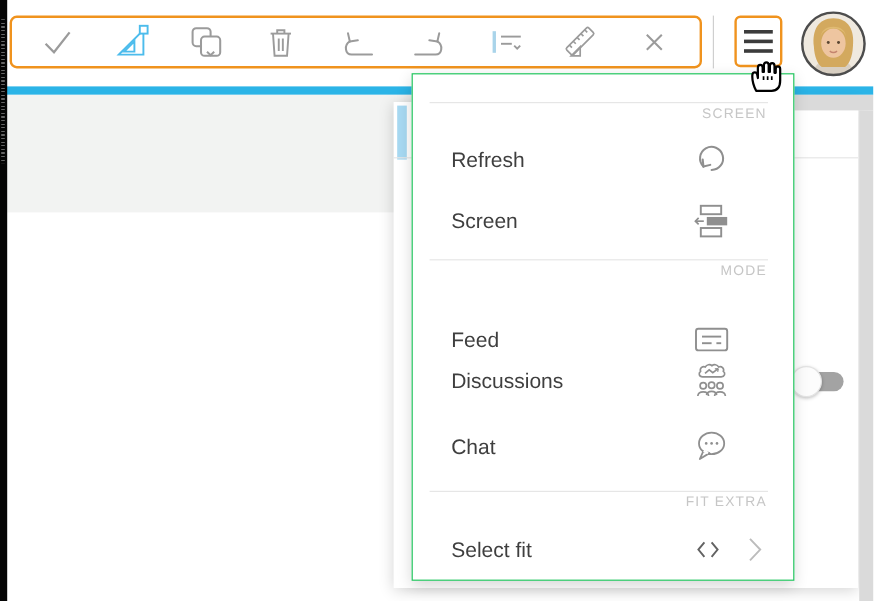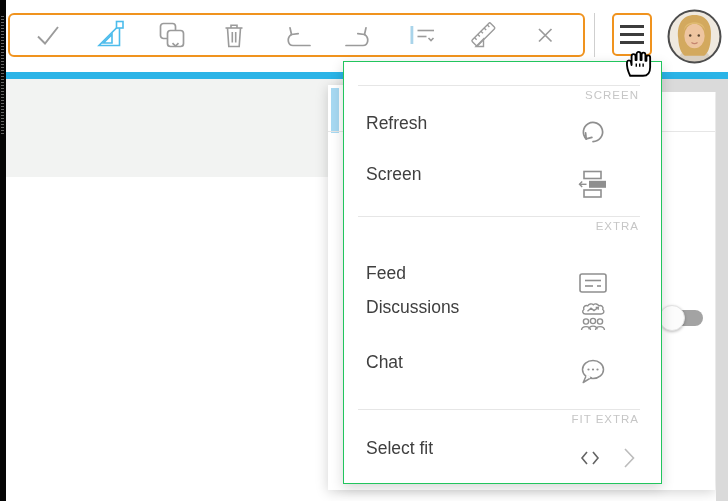--- a/index.html
+++ b/index.html
@@ -33,22 +33,22 @@
   .menu-button{position:absolute;left:612px;top:13px;width:40px;height:43px;box-sizing:border-box;
                border:2.5px solid #f0931e;border-radius:5px;background:#fff;display:flex;flex-direction:column;
                align-items:center;justify-content:center;gap:5.5px;padding:0;cursor:pointer;z-index:20;}
   .menu-button .bar{width:24px;height:2.6px;background:#3c3c3c;}
   .avatar{position:absolute;left:667px;top:9px;width:55px;height:55px;z-index:20;cursor:pointer;}
   
   .dropdown{position:absolute;left:343px;top:61px;width:319px;height:423px;background:#fff;box-sizing:border-box;
             border:1px solid #22c55e;box-shadow:0 4px 12px rgba(0,0,0,.16);z-index:30;}
   .mdiv{position:absolute;left:14px;right:21px;height:1px;background:#e6e6e6;}
   .msec{position:absolute;right:22px;height:14px;font-size:11.5px;letter-spacing:1px;color:#c6c6c6;}
-  .mrow{position:absolute;left:0;right:0;height:40px;display:flex;
-        padding-left:22px;cursor:pointer;}
+  .mrow{position:absolute;left:0;right:0;height:40px;display:flex;align-items:center;
+        padding-left:32px;cursor:pointer;}
   .mlabel{font-size:17.5px;color:#3f3f3f;}
   .micon{position:absolute;right:52px;top:50%;transform:translateY(-50%);width:32px;height:32px;
          display:flex;align-items:center;justify-content:center;}
   .fit-small{position:absolute;right:54px;top:50%;transform:translateY(-50%);}
   .fit-large{position:absolute;right:25px;top:50%;transform:translateY(-50%);}
   .cursor{position:absolute;left:618px;top:40px;z-index:50;}
   svg{display:block;overflow:visible;}
 </style>
 </head>
 <body>
@@ -223,21 +223,21 @@
           <rect x="7" y="22" width="17" height="7" fill="none" stroke="#8f8f8f" stroke-width="1.6"></rect>
           <g stroke="#8f8f8f" stroke-width="1.4" fill="none">
             <path d="M2.5 16.3 H9.5"></path>
             <path d="M5.2 13.6 L2.5 16.3 L5.2 19"></path>
           </g>
         </svg>
       </span>
     </div>
 
     <div class="mdiv" style="top:154px"></div>
-    <div class="msec" style="top:158px">EXTRA</div>
+    <div class="msec" style="top:158px">MODE</div>
 
     <div class="mrow" style="top:201px">
       <span class="mlabel">Feed</span>
       <span class="micon">
         <svg width="32" height="32" viewBox="0 0 32 32">
           <g fill="none" stroke="#8f8f8f" stroke-width="1.6">
             <rect x="3" y="7" width="26" height="18" rx="2"></rect>
             <path d="M8 13.5 H24"></path>
             <path d="M8 19 H16"></path>
             <path d="M20 19 H24"></path>

